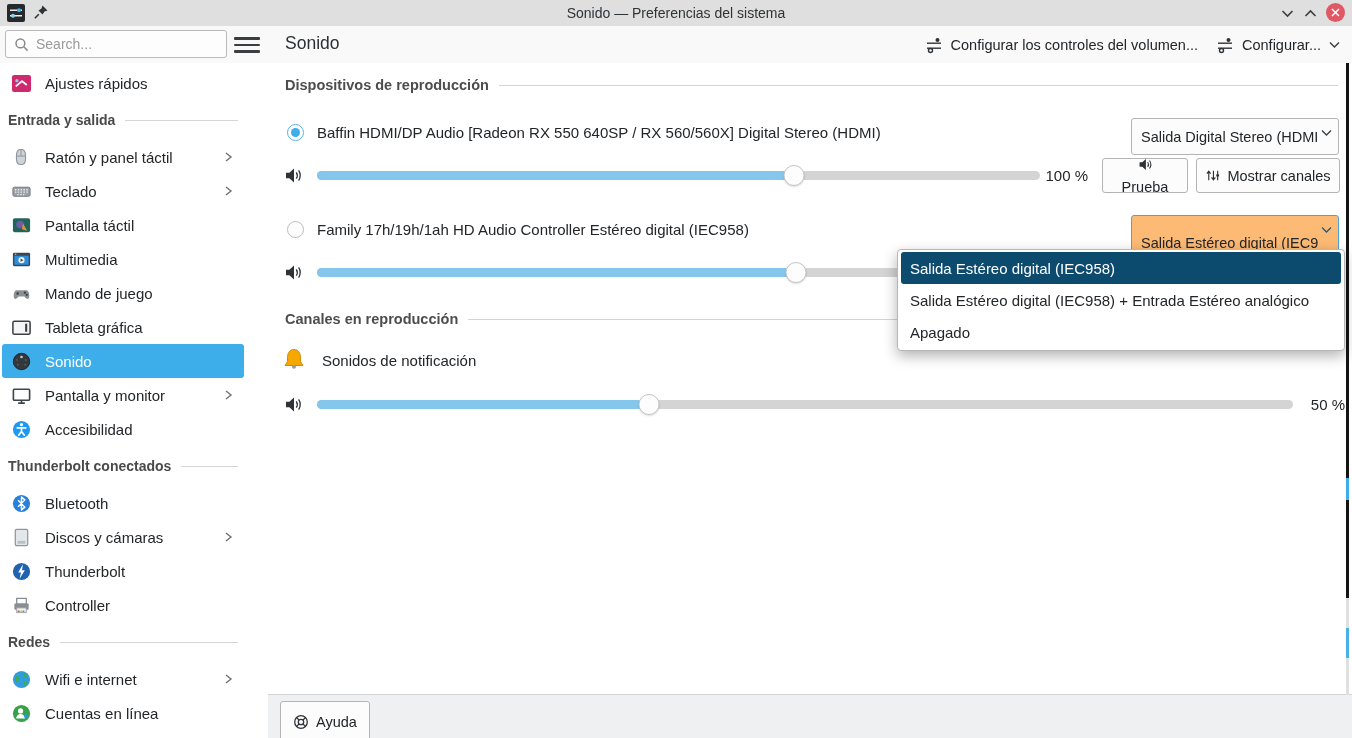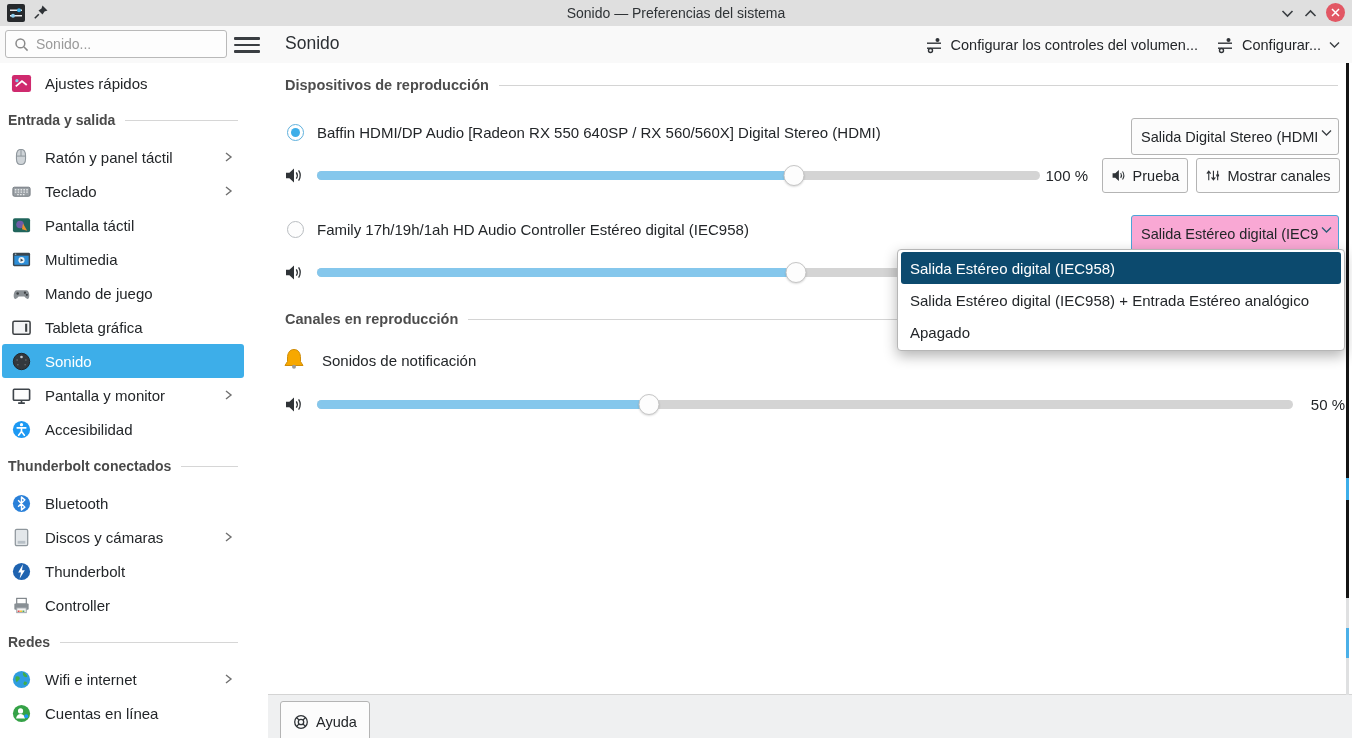--- a/index.html
+++ b/index.html
@@ -53,21 +53,21 @@
 
   .slider-track{position:absolute;height:9px;background:#d4d4d4;border-radius:5px;}
   .slider-fill{position:absolute;left:0;top:0;height:9px;background:#85c7ec;border-radius:5px;}
   .slider-handle{position:absolute;top:-6px;width:21px;height:21px;border-radius:50%;background:#fdfdfd;border:1px solid #c6c6c6;box-sizing:border-box;transform:translateX(-50%);box-shadow:0 1px 2px rgba(0,0,0,.15);}
   .spk{position:absolute;width:19px;height:19px;}
   .pct{position:absolute;font-size:15px;color:#232629;text-align:right;}
 
   .btn{position:absolute;display:flex;align-items:center;justify-content:center;gap:7px;background:#fcfcfc;border:1px solid #b4b4b4;border-radius:3px;font-size:14.5px;color:#232629;box-sizing:border-box;}
   .combo{position:absolute;width:208px;height:37px;background:#fcfcfc;border:1px solid #b4b4b4;border-radius:3px;box-sizing:border-box;display:flex;align-items:center;font-size:14.5px;padding:0 22px 0 9px;overflow:hidden;white-space:nowrap;}
   .combo .cv{position:absolute;right:6px;top:10px;}
-  .combo.focused{background:#f9a8d4;border-color:#4ba5d8;}
+  .combo.focused{background:#fdba74;border-color:#4ba5d8;align-items:flex-end;}
 
   .popup{position:absolute;left:629px;top:186px;width:446px;background:#fff;border:1px solid #b6b6b6;border-radius:4px;box-shadow:0 5px 14px rgba(0,0,0,.3);padding:2px 0;z-index:20;}
   .popup .opt{height:32px;display:flex;align-items:center;padding:0 9px;margin:0 3px;font-size:15px;border-radius:3px;white-space:nowrap;overflow:hidden;}
   .popup .opt.hl{background:#0c4a6e;color:#fff;}
 
   .stream-row{position:absolute;display:flex;align-items:center;gap:14px;font-size:15px;}
 
   .footer{position:absolute;left:0;right:0;bottom:0;height:43px;background:#eff0f1;border-top:1px solid #d4d4d4;}
   .help-btn{left:12px;top:6px;height:42px;padding:0 12px;}
 
@@ -117,21 +117,21 @@
   </div>
 
   <div class="topbar">
     <div class="search">
       <span>
         <svg width="15" height="15" viewBox="0 0 15 15">
             <circle cx="6.4" cy="6.4" r="4.4" stroke="#8a8a8a" stroke-width="1.5" fill="none"></circle>
             <path d="M9.8 9.8 L13.6 13.6" stroke="#8a8a8a" stroke-width="1.5"></path>
           </svg>
       </span>
-      <span class="search-ph">Sonido...</span>
+      <span class="search-ph">Search...</span>
     </div>
     <div class="hamburger">
         <i></i>
         <i></i>
         <i></i>
       </div>
     <div class="page-title">Sonido</div>
     <div class="top-actions">
       <div class="tool-btn">
         <span>
@@ -428,21 +428,21 @@
           <path d="M2 6.8 h3.4 L10 2.4 v14.2 L5.4 12.2 H2 Z" fill="#2f3337"></path>
           <path d="M12.3 6.3 q2.1 3.2 0 6.4 M14.6 4.4 q3.4 5.1 0 10.2" stroke="#2f3337" stroke-width="1.3" fill="none"></path>
         </svg>
     </span>
     <div class="slider-track" style="left:49px;top:108px;width:723px;">
       <div class="slider-fill" style="width: 66%;"></div>
       <div class="slider-handle" style="left: 66%;"></div>
     </div>
     <span class="pct" style="left:758px;top:104px;width:62px;">100 %</span>
 
-    <div class="btn" style="left:834px;top:95px;width:86px;height:35px;">
+    <div class="btn" style="left:834px;top:95px;width:86px;height:35px;flex-direction:column;">
       <span>
         <svg width="15" height="15" viewBox="0 0 19 19">
             <path d="M2 6.8 h3.4 L10 2.4 v14.2 L5.4 12.2 H2 Z" fill="#2f3337"></path>
             <path d="M12.3 6.3 q2.1 3.2 0 6.4 M14.6 4.4 q3.4 5.1 0 10.2" stroke="#2f3337" stroke-width="1.3" fill="none"></path>
           </svg>
       </span>
       <span>Prueba</span>
     </div>
     <div class="btn" style="left:928px;top:95px;width:144px;height:35px;">
       <span>

